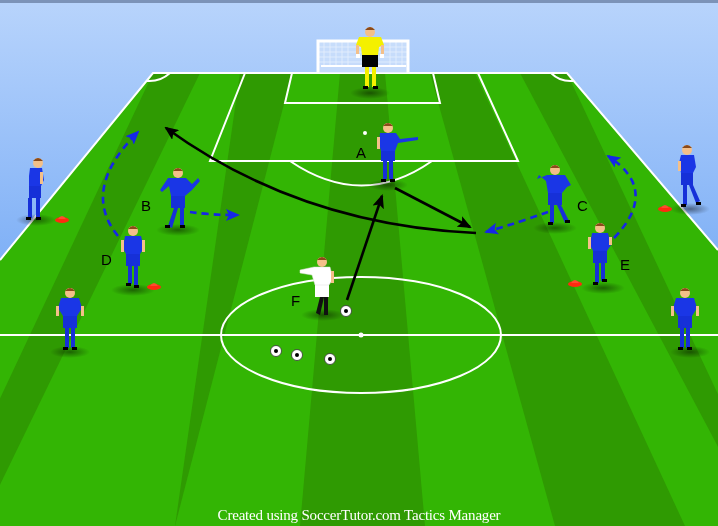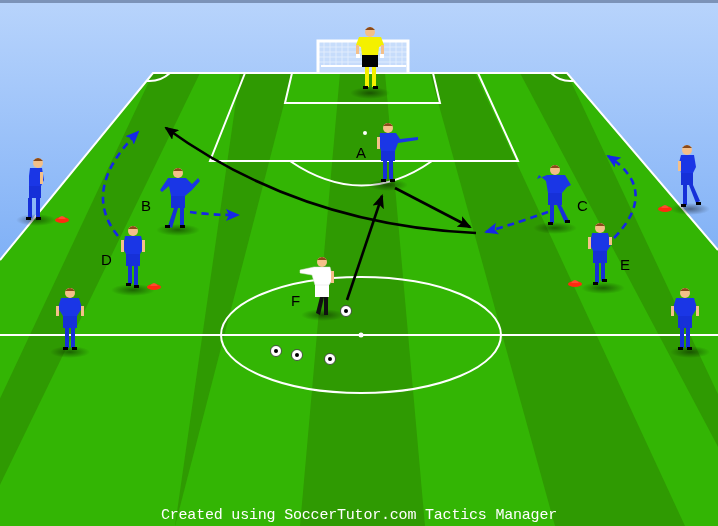--- a/index.html
+++ b/index.html
@@ -1,20 +1,20 @@
 <!DOCTYPE html>
 <html><head>
 <meta charset="utf-8">
 <style>
   html, body { margin: 0; padding: 0; }
   body { width: 718px; height: 526px; overflow: hidden; background: #6fa6f4; font-family: "Liberation Sans", sans-serif; }
   #stage { position: relative; width: 718px; height: 526px; }
   svg { position: absolute; left: 0; top: 0; display: block; }
   .label { font-family: "Liberation Sans", sans-serif; font-size: 15px; fill: #000; }
-  .footer { position: absolute; left: 0; right: 0; bottom: 2px; text-align: center; color: #ffffff; font-size: 15px; font-family: Liberation Mono, monospace; letter-spacing: -0.2px; }
+  .footer { position: absolute; left: 0; right: 0; bottom: 2px; text-align: center; color: #ffffff; font-size: 15px; font-family: Liberation Serif, serif; letter-spacing: -0.2px; }
 </style>
 </head>
 <body>
 
 <div id="stage">
 <svg width="718" height="526" viewBox="0 0 718 526">
   <defs>
     <linearGradient id="sky" x1="0" y1="0" x2="0" y2="1">
       <stop offset="0" stop-color="#b8d4fc"></stop>
       <stop offset="0.5" stop-color="#7fb0f6"></stop>

